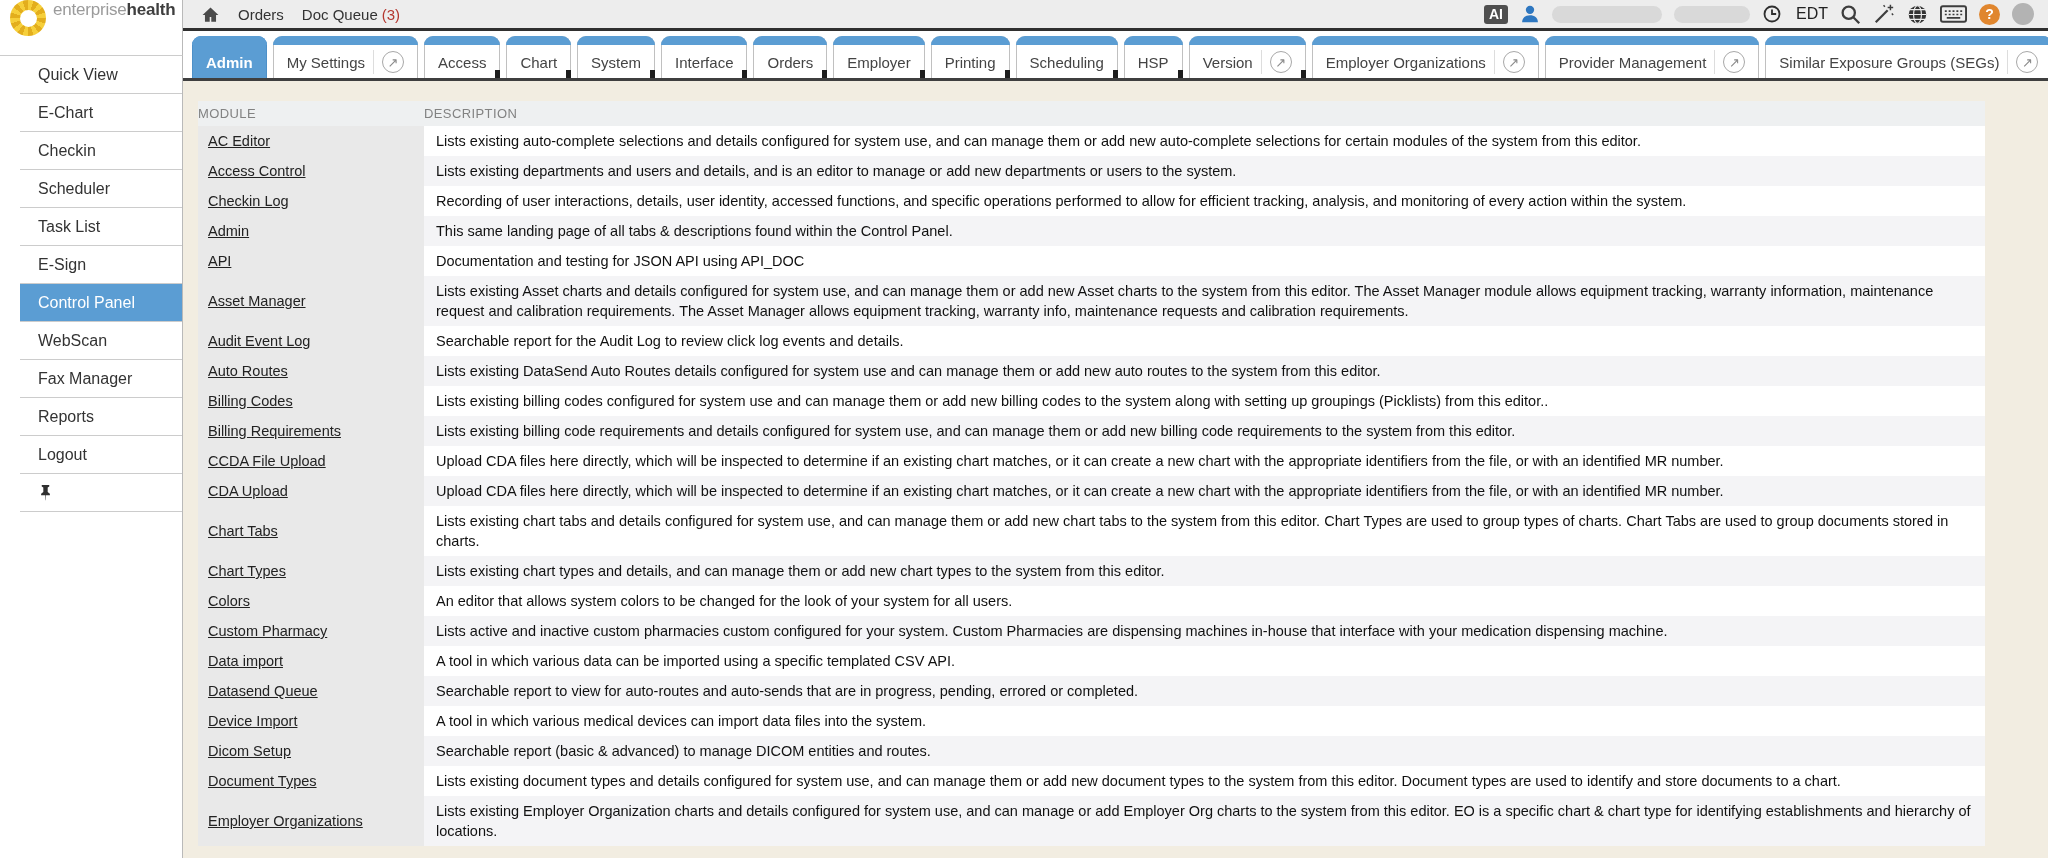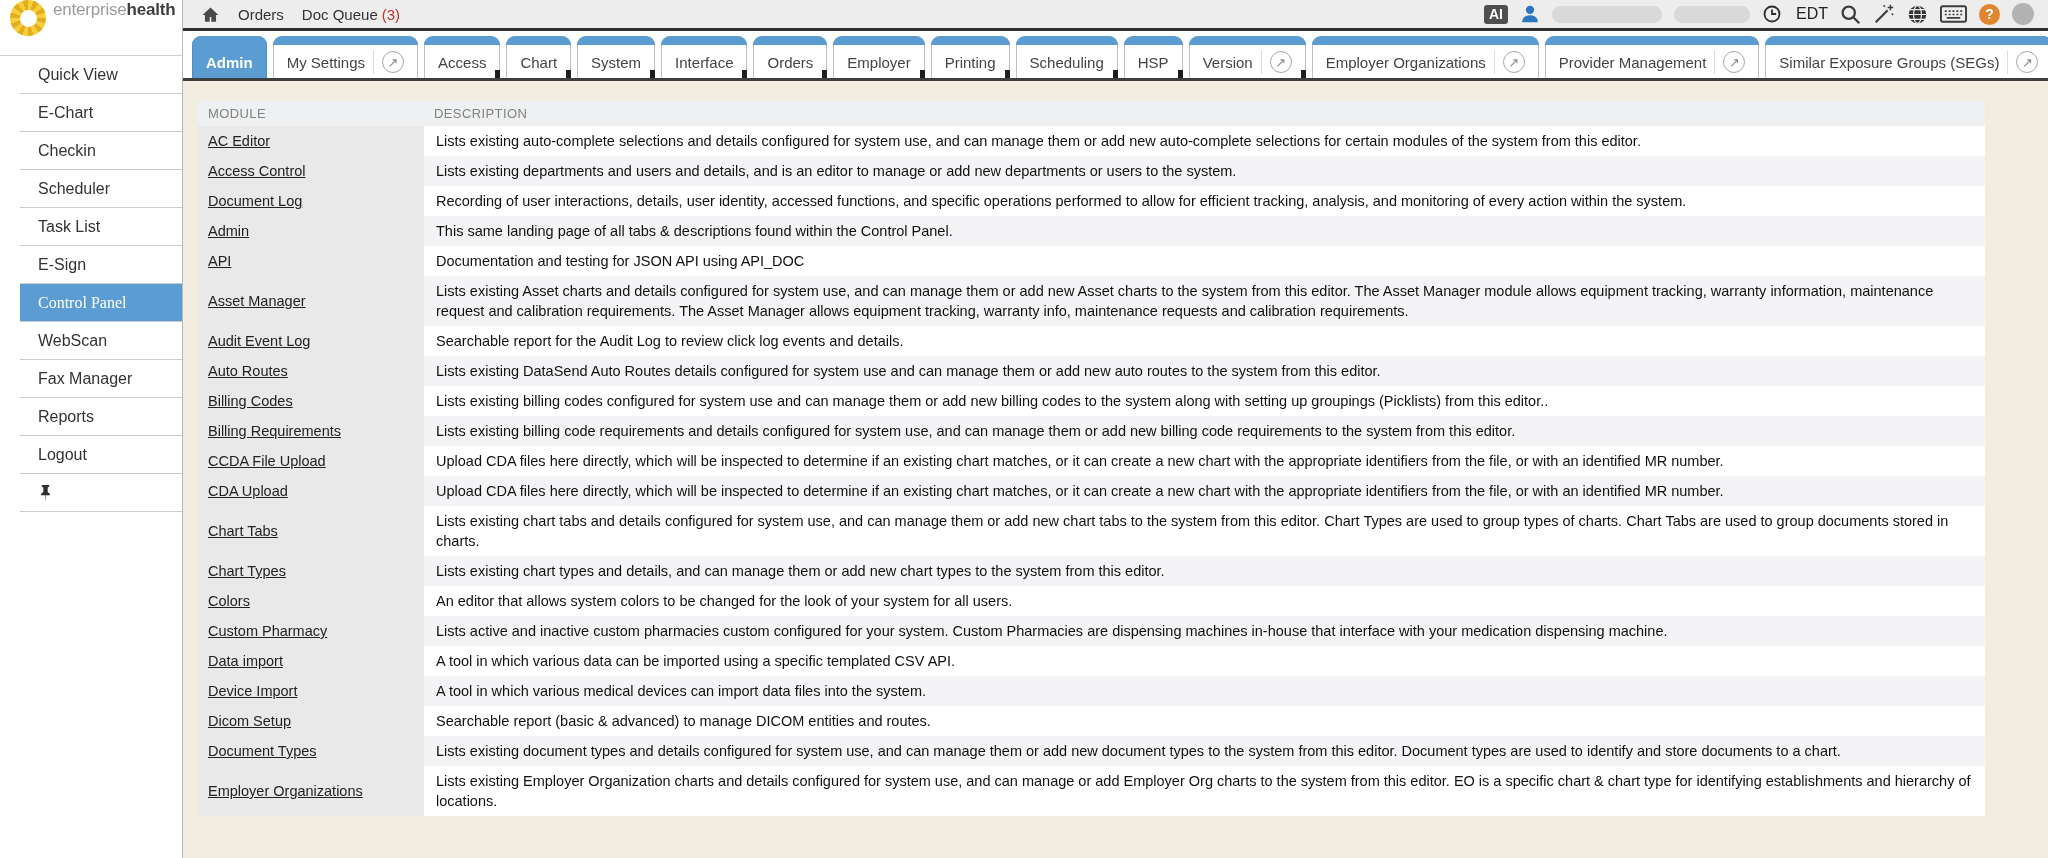--- a/index.html
+++ b/index.html
@@ -81,31 +81,31 @@
 
   
   .sidebar {
     position:absolute; left:0; top:55px; width:183px; bottom:0;
     background:#fff; border-right:1px solid #b9b9b9; border-top:1px solid #ccc;
   }
   .side-item {
     height:38px; display:flex; align-items:center; padding-left:18px;
     border-bottom:1px solid #ccc; font-size:16px; color:#333; cursor:pointer;margin-left:20px;
   }
-  .side-item.active { background:#5b9dd3; color:#fff;font-family:Liberation Serif, serif; }
+  .side-item.active { background:#5b9dd3; color:#fff; }
 
   
   .content {
     position:absolute; left:184px; top:84px; right:0; bottom:0;
     background:#f2ede1; padding:17px 63px 0 14px; overflow:hidden;
   }
   table { border-collapse:collapse; width:100%; table-layout:fixed; }
   thead th {
     background:#eef0f1; color:#828282; text-align:left; font-weight:normal;
-    font-size:13px; letter-spacing:.4px; padding:5px 10px; height:24px;
+    font-size:13px; letter-spacing:.4px; padding:5px 0; height:24px;
   }
   th.col-module { width:226px; }
   td.module { background:#e9e9e9; padding:5px 10px; vertical-align:middle; }
   td.module a { color:#222; font-size:14.5px; }
   td.desc { padding:5px 12px; color:#111; font-size:14.5px; line-height:20px; }
   tbody tr { height:30px; }
   tbody tr:nth-child(odd)  td.desc { background:#ffffff; }
   tbody tr:nth-child(even) td.desc { background:#f4f4f6; }
 
   svg { display:block; }
@@ -271,21 +271,21 @@
     <tbody>
         <tr>
           <td class="module"><a href="#">AC Editor</a></td>
           <td class="desc">Lists existing auto-complete selections and details configured for system use, and can manage them or add new auto-complete selections for certain modules of the system from this editor.</td>
         </tr>
         <tr>
           <td class="module"><a href="#">Access Control</a></td>
           <td class="desc">Lists existing departments and users and details, and is an editor to manage or add new departments or users to the system.</td>
         </tr>
         <tr>
-          <td class="module"><a href="#">Document Log</a></td>
+          <td class="module"><a href="#">Checkin Log</a></td>
           <td class="desc">Recording of user interactions, details, user identity, accessed functions, and specific operations performed to allow for efficient tracking, analysis, and monitoring of every action within the system.</td>
         </tr>
         <tr>
           <td class="module"><a href="#">Admin</a></td>
           <td class="desc">This same landing page of all tabs &amp; descriptions found within the Control Panel.</td>
         </tr>
         <tr>
           <td class="module"><a href="#">API</a></td>
           <td class="desc">Documentation and testing for JSON API using API_DOC</td>
         </tr>
@@ -331,20 +331,24 @@
         </tr>
         <tr>
           <td class="module"><a href="#">Custom Pharmacy</a></td>
           <td class="desc">Lists active and inactive custom pharmacies custom configured for your system. Custom Pharmacies are dispensing machines in-house that interface with your medication dispensing machine.</td>
         </tr>
         <tr>
           <td class="module"><a href="#">Data import</a></td>
           <td class="desc">A tool in which various data can be imported using a specific templated CSV API.</td>
         </tr>
         <tr>
+          <td class="module"><a href="#">Datasend Queue</a></td>
+          <td class="desc">Searchable report to view for auto-routes and auto-sends that are in progress, pending, errored or completed.</td>
+        </tr>
+        <tr>
           <td class="module"><a href="#">Device Import</a></td>
           <td class="desc">A tool in which various medical devices can import data files into the system.</td>
         </tr>
         <tr>
           <td class="module"><a href="#">Dicom Setup</a></td>
           <td class="desc">Searchable report (basic &amp; advanced) to manage DICOM entities and routes.</td>
         </tr>
         <tr>
           <td class="module"><a href="#">Document Types</a></td>
           <td class="desc">Lists existing document types and details configured for system use, and can manage them or add new document types to the system from this editor. Document types are used to identify and store documents to a chart.</td>

